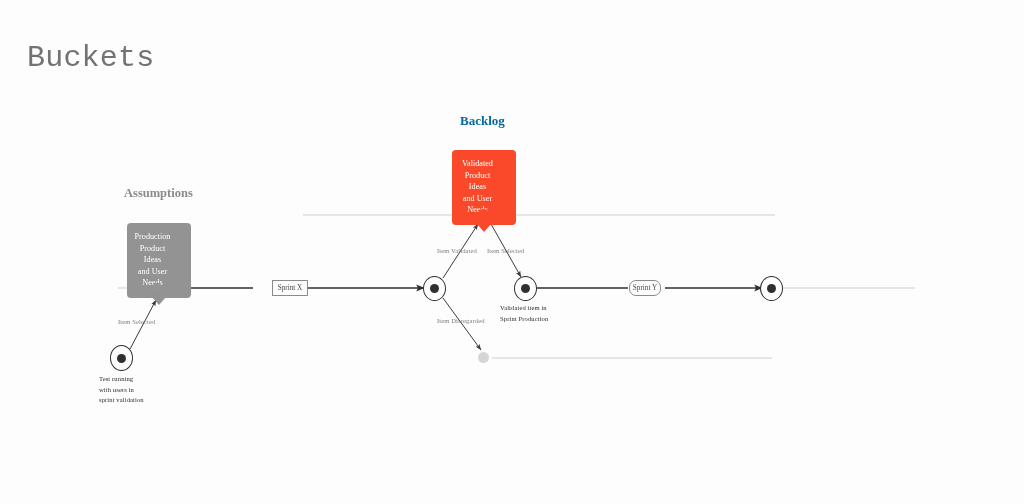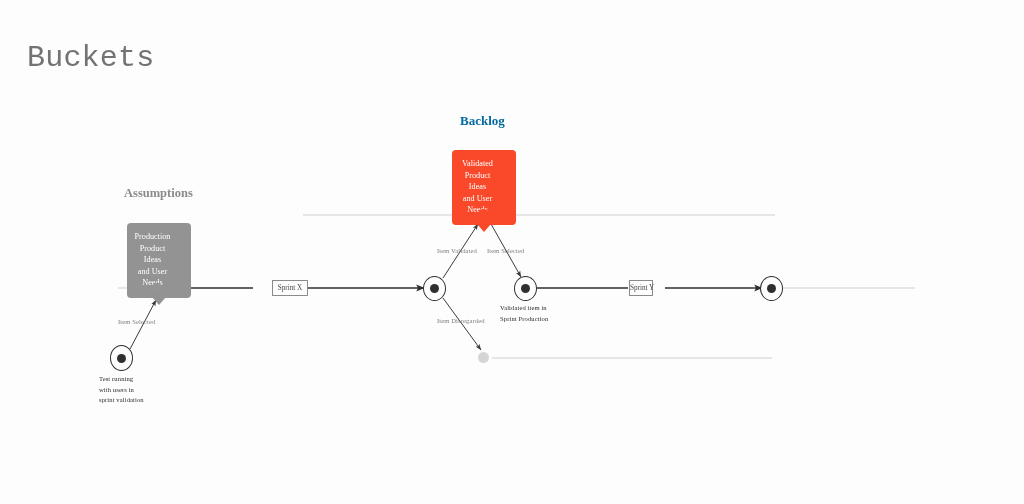--- a/index.html
+++ b/index.html
@@ -224,21 +224,21 @@
     <span class="core"></span>
   </div>
   <div class="ring" style="left:514px; top:276px; width:23px; height:25px;">
     <span class="core"></span>
   </div>
   <div class="ring" style="left:760px; top:276px; width:23px; height:25px;">
     <span class="core"></span>
   </div>
 
   <div class="chip" style="left:254px; top:280px; width:36px;margin-left:18px;">Sprint X</div>
-  <div class="chip" style="left:629px; top:280px; width:24px;">Sprint Y</div>
+  <div class="chip" style="left:629px; top:280px; width:32px;border-radius:7px;">Sprint Y</div>
 
   <div class="edge-label" style="left:118px; top:318px;">Item Selected</div>
   <div class="edge-label" style="left:437px; top:247px;">Item Validated</div>
   <div class="edge-label" style="left:487px; top:247px;">Item Selected</div>
   <div class="edge-label" style="left:437px; top:317px;">Item Disregarded</div>
 
   <div class="node-caption" style="left:99px; top:374px;">
     <div>Test running</div>
     <div>with users in</div>
     <div>sprint validation</div>

